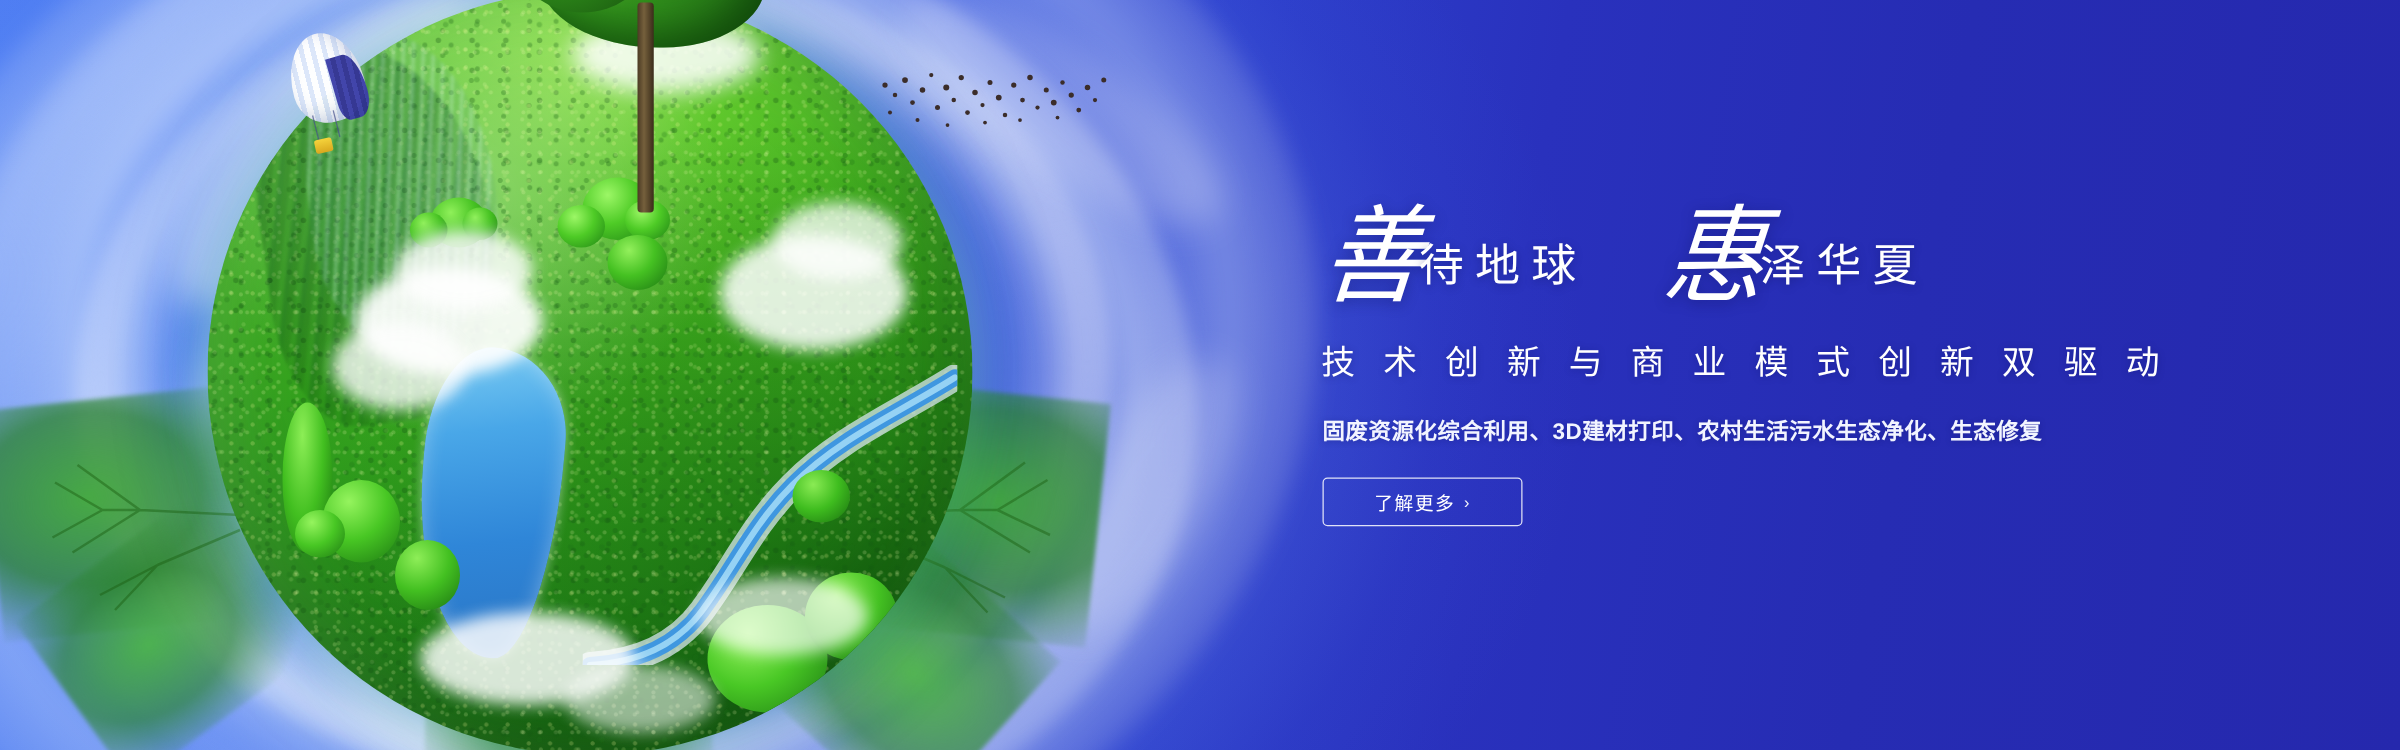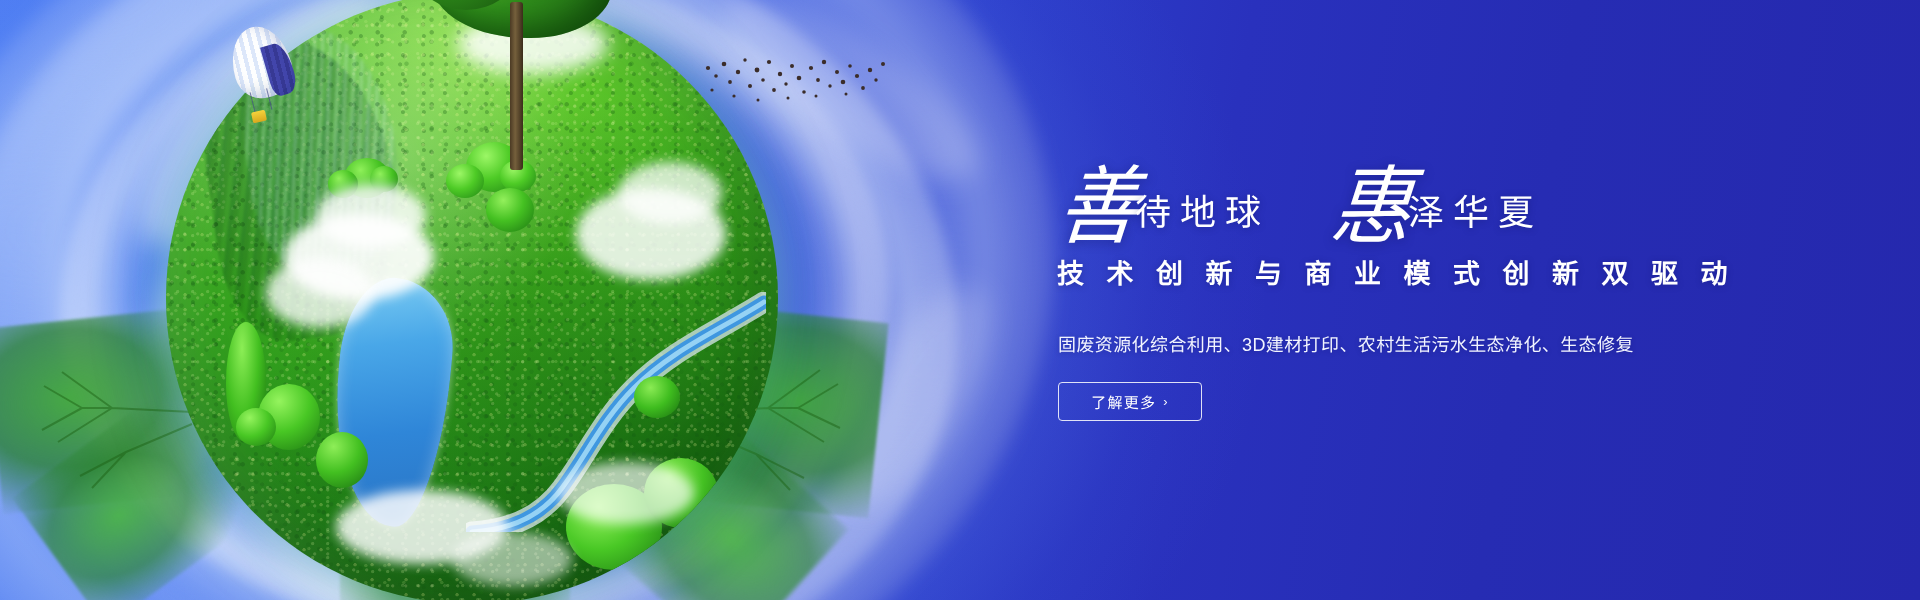--- a/index.html
+++ b/index.html
@@ -290,35 +290,35 @@
   .small-chars{
     font-family:Liberation Sans, sans-serif;
     font-size:36px; line-height:1;
     letter-spacing:9px;
     position:relative; top:-10px;
     text-shadow:0 1px 7px rgba(12,18,90,.38);
   }
   .hl-gap{ display:inline-block; width:58px; }
 
   .subtitle{
-    position:absolute; left:2px; top:252px;
+    position:absolute; left:2px; top:268px;
     font-size:27px; color:#ffffff; letter-spacing:7.5px;
-    white-space:nowrap; font-weight:700;
+    white-space:nowrap; font-weight:400;
     text-shadow:0 1px 6px rgba(12,18,90,.34);
     text-align:right;
   }
   .desc{
     position:absolute; left:3px; top:330px;
     font-size:18px; color:#f2f4ff; letter-spacing:.4px;
-    white-space:nowrap; font-weight:400;
+    white-space:nowrap; font-weight:700;
     text-shadow:0 1px 5px rgba(12,18,90,.30);
   }
   .cta{
     position:absolute; left:3px; top:382px;
-    width:144px; height:39px;
+    width:160px; height:39px;
     display:flex; align-items:center; justify-content:center;
     gap:7px;
     border:1px solid rgba(255,255,255,.85);
     border-radius:4px;
     background:transparent;
     color:#fff; font-size:15px; letter-spacing:1.2px;
     cursor:pointer; text-decoration:none;
   }
   .cta .chev{ font-size:13px; opacity:.95; line-height:1; }
 </style>

